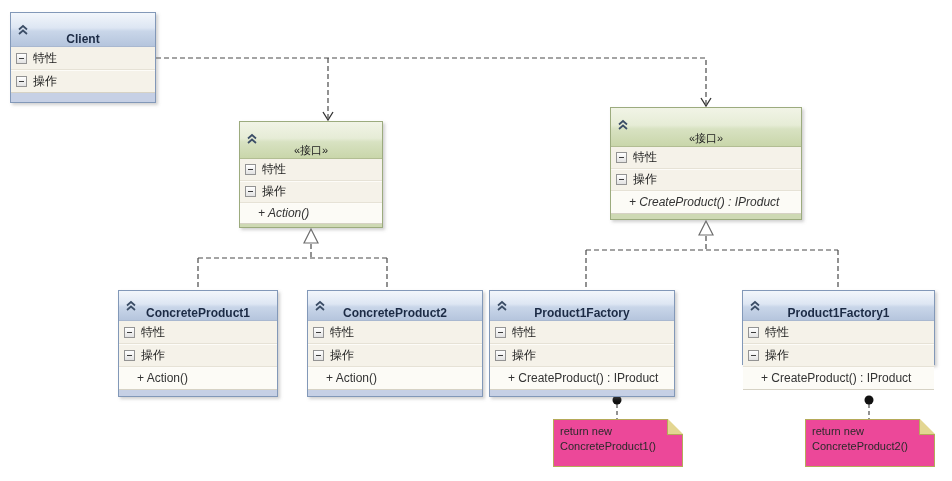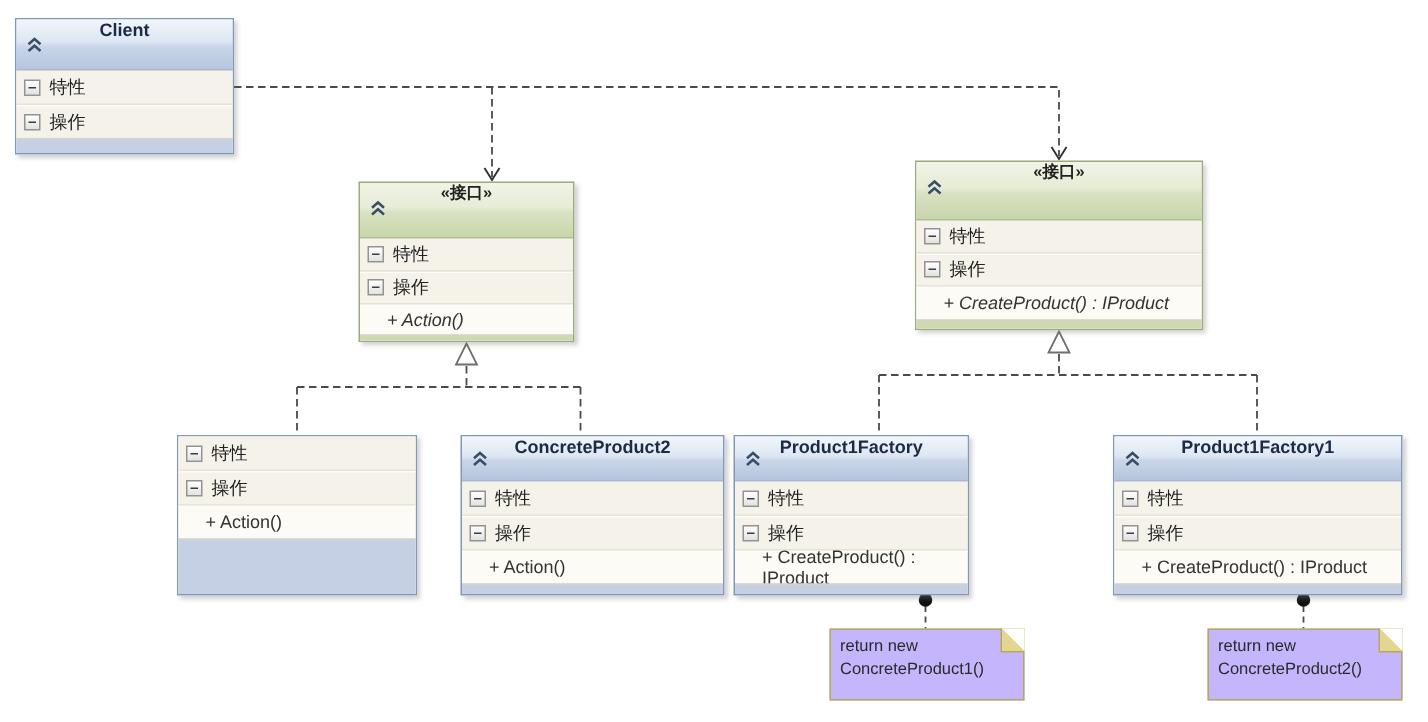--- a/index.html
+++ b/index.html
@@ -11,43 +11,43 @@
 
   
   .uml-box{
     position:absolute;display:flex;flex-direction:column;
     box-shadow:2px 2px 3px rgba(120,120,120,.35);
     font-size:12px;color:#222;box-sizing:border-box;
   }
   .uml-box.blue{border:1px solid #8298b8;}
   .uml-box.green{border:1px solid #9cab7e;}
 
-  .hdr{position:relative;flex:0 0 auto;display:flex;flex-direction:column;justify-content:flex-start;}
+  .hdr{position:relative;flex:0 0 auto;display:flex;flex-direction:column;justify-content:flex-end;}
   .blue .hdr{background:linear-gradient(to bottom,#f2f6fb 0%,#dde6f3 45%,#c9d6e9 55%,#b5c5dd 100%);border-bottom:1px solid #a9b8d0;}
   .green .hdr{background:linear-gradient(to bottom,#f1f4e6 0%,#e6ecd6 45%,#d8e2c2 55%,#c9d6aa 100%);border-bottom:1px solid #b2bd93;}
   .chev{position:absolute;left:5px;top:50%;transform:translateY(-50%);width:14px;height:14px;cursor:pointer;}
   .hdr.two .chev{top:10px;transform:none;}
-  .stereo{text-align:center;font-size:11px;color:#222;line-height:15px;font-weight:bold;}
+  .stereo{text-align:center;font-size:11px;color:#222;line-height:15px;}
   .cls-name{text-align:center;font-weight:bold;color:#1c2b45;line-height:16px;}
   .hdr.one .cls-name{line-height:normal;}
 
   .body{flex:1 1 auto;display:flex;flex-direction:column;background:#f5f2e9;}
   .row{flex:0 0 auto;display:flex;align-items:center;gap:6px;padding-left:5px;background:#f5f2e9;}
   .row + .row{border-top:1px solid #e6e2d6;box-shadow:inset 0 1px 0 #fdfcf8;}
   .minus{width:11px;height:11px;flex:0 0 auto;border:1px solid #939393;background:linear-gradient(#ffffff,#e2e2e2);position:relative;cursor:pointer;box-sizing:border-box;}
   .minus::after{content:"";position:absolute;left:2px;right:2px;top:4px;height:1px;background:#3c3c3c;}
   .method-row{flex:0 0 auto;display:flex;align-items:center;padding-left:18px;background:#fcfbf6;border-top:1px solid #e6e2d6;box-shadow:inset 0 1px 0 #fdfcf8;color:#333;}
   .method-row.it{font-style:italic;}
   .footer{flex:1 1 auto;border-top:1px solid #d6d2c5;}
   .blue .footer{background:#c6d0e5;}
   .green .footer{background:#ced9b4;}
 
   
   .note{
-    position:absolute;background:#c4b5fd;border:1px solid #b5aa59;box-sizing:border-box;
+    position:absolute;background:#ec4899;border:1px solid #b5aa59;box-sizing:border-box;
     font-size:11px;line-height:15px;color:#2a2a2a;padding:4px 4px 2px 6px;
   }
   .note .fold{position:absolute;top:-1px;right:-1px;width:0;height:0;
     border-style:solid;border-width:0 15px 15px 0;border-color:#ffffff #ffffff #e3d692 #e3d692;
     filter:drop-shadow(-1px 1px 0 #b5aa59);}
 </style>
 </head>
 <body>
 
 <div id="canvas">
@@ -149,20 +149,28 @@
         <span>操作</span>
       </div>
       <div class="method-row it" style="height:22px">
         <span>+ CreateProduct() : IProduct</span>
       </div>
       <div class="footer"></div>
     </div>
   </div>
 
   <div class="uml-box blue" style="left:118px;top:290px;width:160px;height:107px">
+    <div class="hdr one" style="height:29px">
+      <span class="chev">
+        <svg width="14" height="14" viewBox="0 0 14 14">
+            <path d="M3 6.5 L7 3 L11 6.5 M3 11 L7 7.5 L11 11" fill="none" stroke="#3b4d66" stroke-width="1.7"></path>
+          </svg>
+      </span>
+      <span class="cls-name">ConcreteProduct1</span>
+    </div>
     <div class="body">
       <div class="row" style="height:22px">
         <span class="minus"></span>
         <span>特性</span>
       </div>
       <div class="row" style="height:22px">
         <span class="minus"></span>
         <span>操作</span>
       </div>
       <div class="method-row" style="height:22px">
@@ -190,21 +198,21 @@
         <span class="minus"></span>
         <span>操作</span>
       </div>
       <div class="method-row" style="height:22px">
         <span>+ Action()</span>
       </div>
       <div class="footer"></div>
     </div>
   </div>
 
-  <div class="uml-box blue" style="left:489px;top:290px;width:157px;height:107px">
+  <div class="uml-box blue" style="left:489px;top:290px;width:186px;height:107px">
     <div class="hdr one" style="height:29px">
       <span class="chev">
         <svg width="14" height="14" viewBox="0 0 14 14">
             <path d="M3 6.5 L7 3 L11 6.5 M3 11 L7 7.5 L11 11" fill="none" stroke="#3b4d66" stroke-width="1.7"></path>
           </svg>
       </span>
       <span class="cls-name">Product1Factory</span>
     </div>
     <div class="body">
       <div class="row" style="height:22px">
@@ -215,21 +223,21 @@
         <span class="minus"></span>
         <span>操作</span>
       </div>
       <div class="method-row" style="height:22px">
         <span>+ CreateProduct() : IProduct</span>
       </div>
       <div class="footer"></div>
     </div>
   </div>
 
-  <div class="uml-box blue" style="left:742px;top:290px;width:193px;height:107px">
+  <div class="uml-box blue" style="left:742px;top:290px;width:193px;height:75px">
     <div class="hdr one" style="height:29px">
       <span class="chev">
         <svg width="14" height="14" viewBox="0 0 14 14">
             <path d="M3 6.5 L7 3 L11 6.5 M3 11 L7 7.5 L11 11" fill="none" stroke="#3b4d66" stroke-width="1.7"></path>
           </svg>
       </span>
       <span class="cls-name">Product1Factory1</span>
     </div>
     <div class="body">
       <div class="row" style="height:22px">

